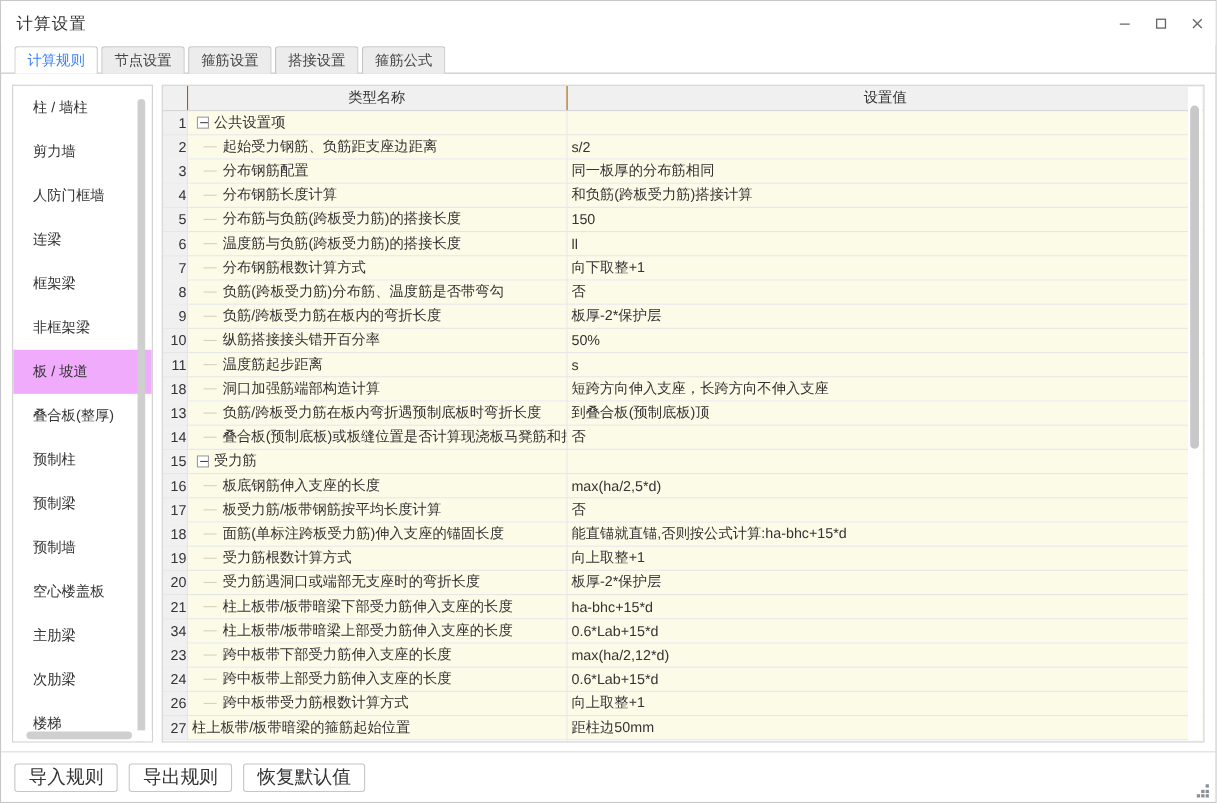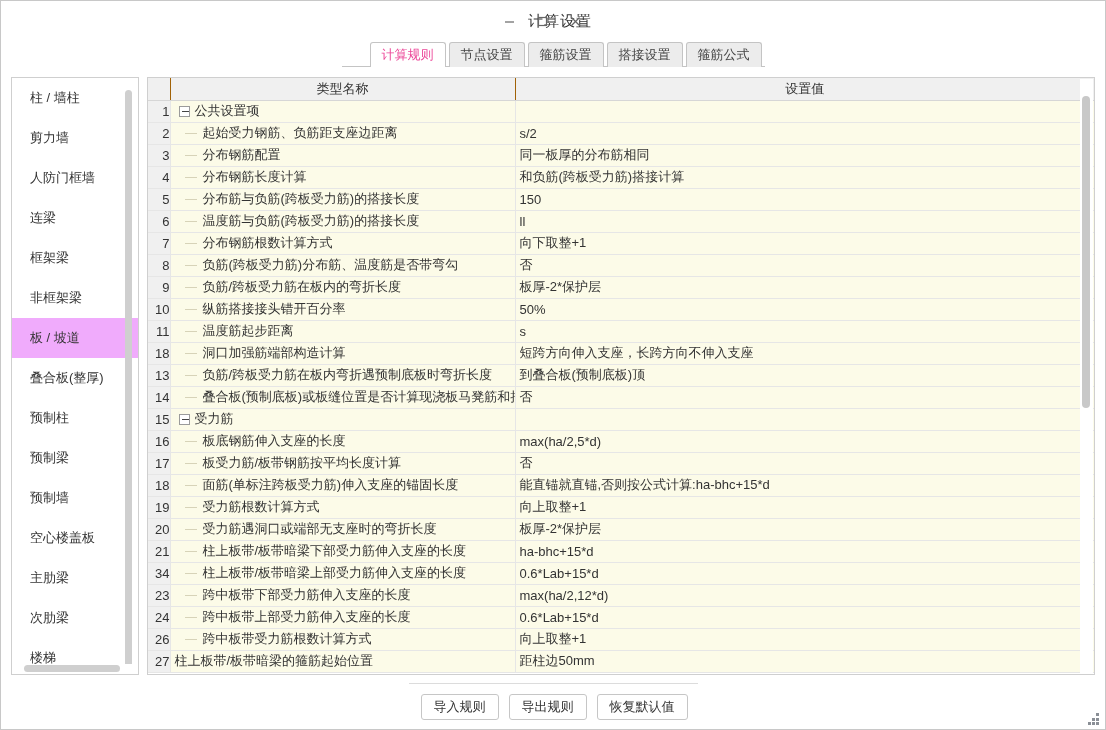--- a/index.html
+++ b/index.html
@@ -7,21 +7,21 @@
   body {
     width:1106px; height:730px;
     font-family:"Liberation Sans","DejaVu Sans",sans-serif;
     font-size:13px; color:#333; background:#fff;
     overflow:hidden; position:relative;
   }
   .window {
     width:1106px; height:730px;
     border:1px solid #c8c8c8;
     background:#fff; position:relative;
-    display:flex; flex-direction:column;align-items:center;
+    display:flex; flex-direction:column;
   }
   
   .titlebar {
     height:40px; flex:0 0 40px; position:relative;
     display:flex; align-items:center;
     border-bottom:none; background:#fff;
   }
   .title-text {
     margin-left:14px; font-size:15px; color:#333; letter-spacing:1px;
   }
@@ -41,23 +41,22 @@
     border-bottom:1px solid #c4c4c4;
   }
   .tab {
     height:25px; line-height:24px; padding:0 11px;
     border:1px solid #c4c4c4; border-bottom:none;
     background:#ececec; color:#444; font-size:13px;
     margin-right:3px; border-radius:3px 3px 0 0;
     position:relative; top:1px;
   }
   .tab.active {
-    background:#fff; color:#ec4899; border-color:#c4c4c4;
+    background:#fff; color:#3b82f6; border-color:#c4c4c4;
     z-index:2;
-    margin-left:16px;
   }
   
   .content {
     flex:1 1 auto; display:flex; padding:10px 10px 0 10px;
     min-height:0; position:relative;
   }
   
   .sidebar {
     width:128px; flex:0 0 128px; margin-right:8px;
     border:1px solid #cfcfcf; background:#fff;
@@ -137,21 +136,21 @@
     background:#c8c8c8; border-radius:5px;
   }
   
   .footer {
     flex:0 0 46px; height:46px; display:flex; align-items:center;
     padding:0 0 0 12px; border-top:1px solid #dcdcdc; margin-top:8px;
   }
   .fbtn {
     height:26px; min-width:72px; padding:0 12px;
     border:1px solid #c6c6c6; background:#fff; border-radius:3px;
-    font-size:13px; color:#333; margin-right:10px;
+    font-size:17px; color:#333; margin-right:10px;
     font-family:"Liberation Sans","DejaVu Sans",sans-serif;
   }
   .grip { position:absolute; right:5px; bottom:4px; width:12px; height:12px; }
   .grip i {
     position:absolute; width:3px; height:3px; background:#8a8f96; display:block;
   }
 </style>
 </head>
 <body>
 

